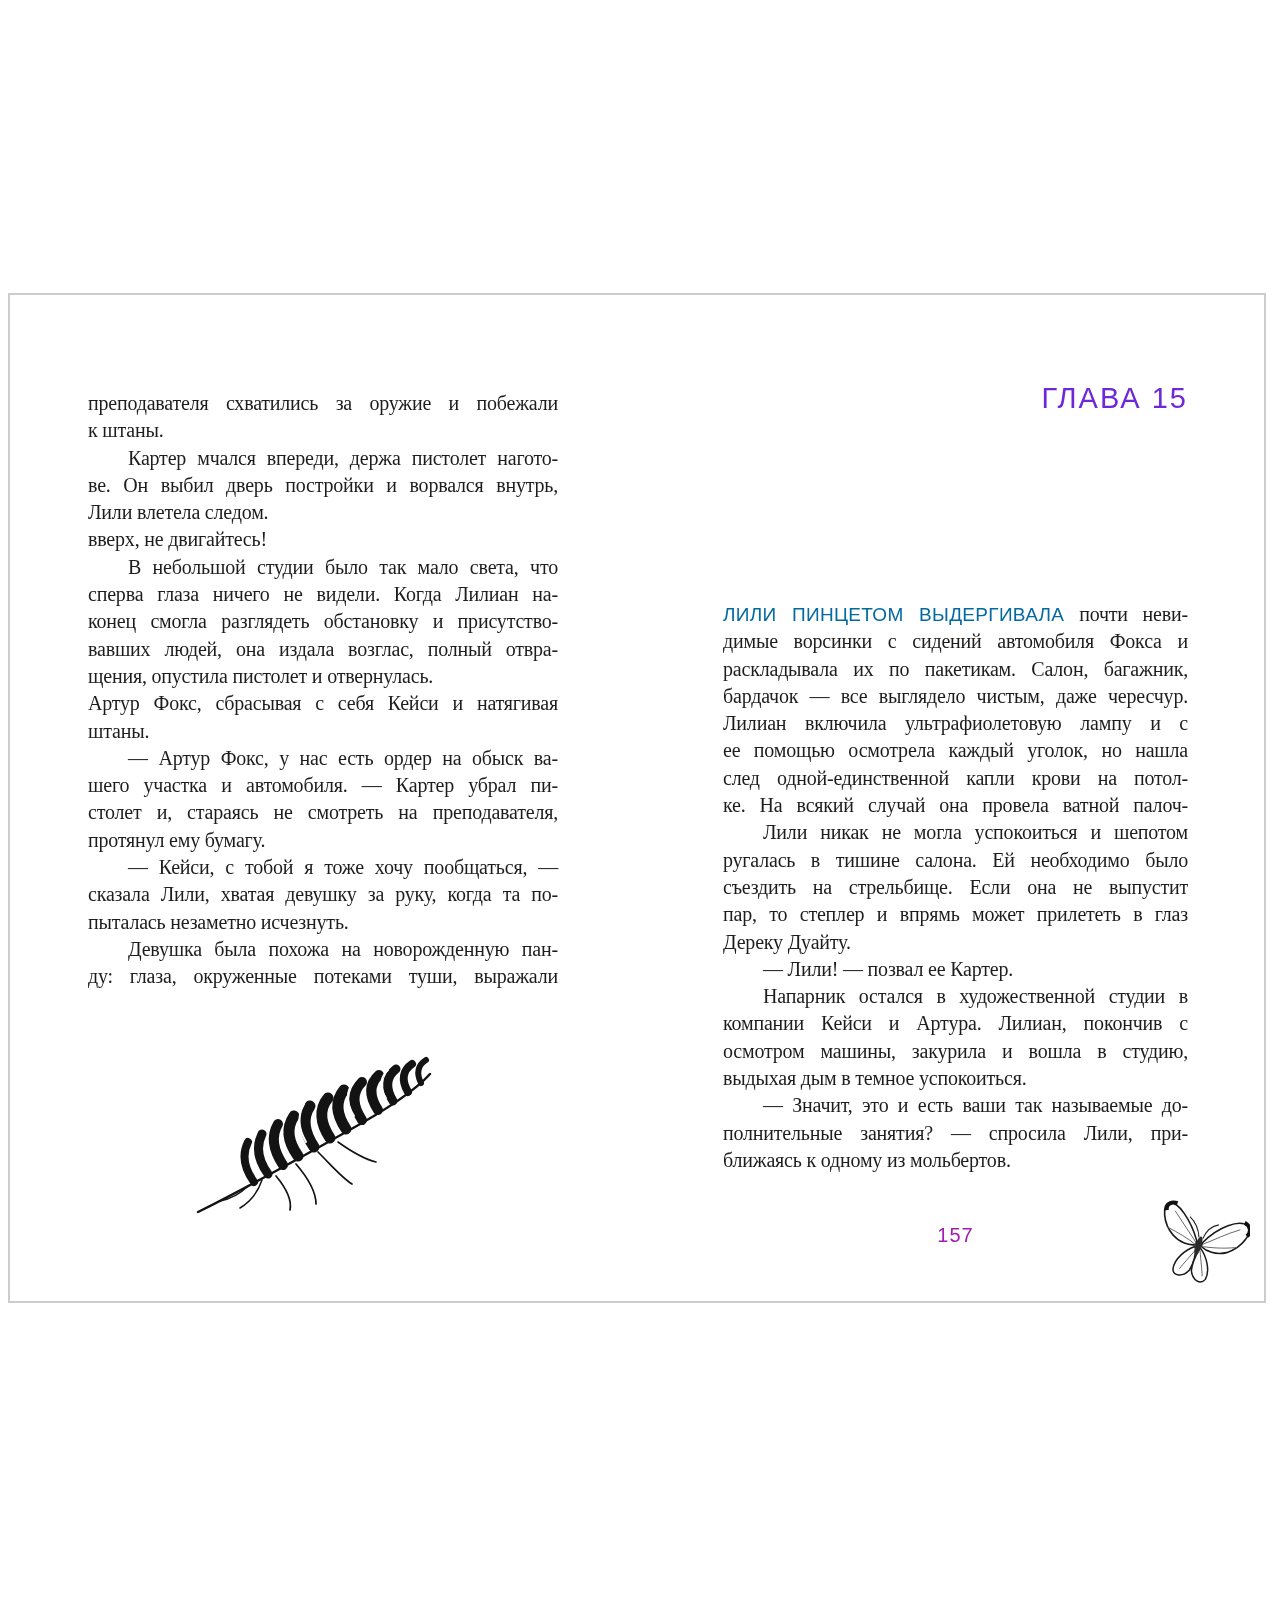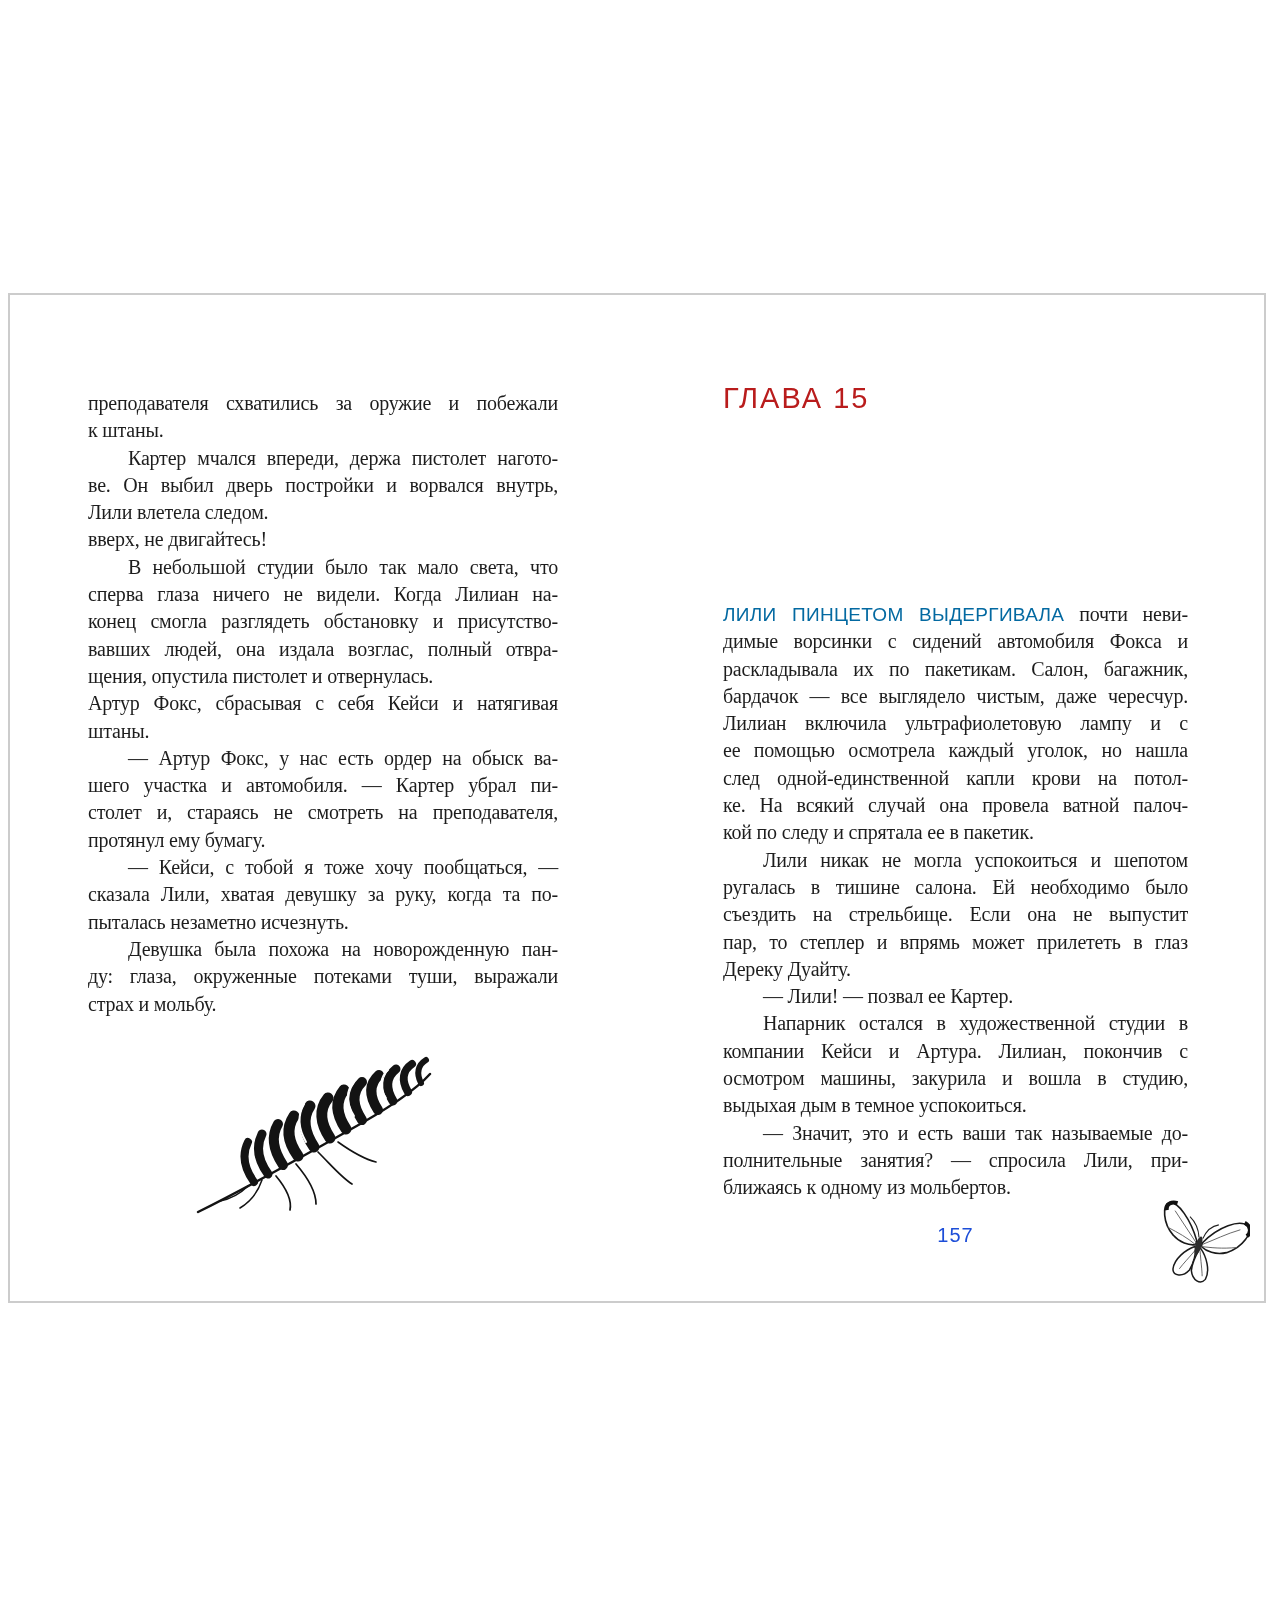--- a/index.html
+++ b/index.html
@@ -17,27 +17,27 @@
   #left-col{left:88px;top:390px;width:470px;}
   #right-col{left:723px;top:601px;width:465px;}
   .line{text-align:justify;text-align-last:justify;}
   .line.end{text-align-last:left;}
   .line.indent{text-indent:40px;}
   .lead{
     font-family:"Liberation Sans", sans-serif;font-size:19px;letter-spacing:.3px;
     color:#0369a1;
   }
   .chapter-title{
-    position:absolute;left:723px;top:382px;width:465px;text-align:left;
+    position:absolute;left:723px;top:382px;width:465px;text-align:right;
     font-family:"Liberation Sans", sans-serif;font-size:29px;letter-spacing:2px;
-    color:#b91c1c;
+    color:#6d28d9;
   }
   .page-number{
     position:absolute;left:723px;top:1224px;width:465px;text-align:center;
-    font-family:"Liberation Sans", sans-serif;font-size:20px;color:#1d4ed8;
+    font-family:"Liberation Sans", sans-serif;font-size:20px;color:#a21caf;
     letter-spacing:1px;
   }
   .illust{position:absolute;}
   #feather{left:188px;top:1046px;width:250px;height:175px;}
   #butterfly{left:1150px;top:1192px;width:100px;height:100px;}
 </style>
 </head>
 <body>
 
 <div class="spread"></div>
@@ -60,32 +60,30 @@
     <div class="line end">штаны.</div>
     <div class="line indent">— Артур Фокс, у нас есть ордер на обыск ва-</div>
     <div class="line">шего участка и автомобиля. — Картер убрал пи-</div>
     <div class="line">столет и, стараясь не смотреть на преподавателя,</div>
     <div class="line end">протянул ему бумагу.</div>
     <div class="line indent">— Кейси, с тобой я тоже хочу пообщаться, —</div>
     <div class="line">сказала Лили, хватая девушку за руку, когда та по-</div>
     <div class="line end">пыталась незаметно исчезнуть.</div>
     <div class="line indent">Девушка была похожа на новорожденную пан-</div>
     <div class="line">ду: глаза, окруженные потеками туши, выражали</div>
-    <div class="line end">страх и мольбу.</div>
   </div>
 <div class="col" id="right-col">
     <div class="line"><span class="lead">ЛИЛИ ПИНЦЕТОМ ВЫДЕРГИВАЛА</span> почти неви-</div>
     <div class="line">димые ворсинки с сидений автомобиля Фокса и</div>
     <div class="line">раскладывала их по пакетикам. Салон, багажник,</div>
     <div class="line">бардачок — все выглядело чистым, даже чересчур.</div>
     <div class="line">Лилиан включила ультрафиолетовую лампу и с</div>
     <div class="line">ее помощью осмотрела каждый уголок, но нашла</div>
     <div class="line">след одной-единственной капли крови на потол-</div>
     <div class="line">ке. На всякий случай она провела ватной палоч-</div>
-    <div class="line end">кой по следу и спрятала ее в пакетик.</div>
     <div class="line indent">Лили никак не могла успокоиться и шепотом</div>
     <div class="line">ругалась в тишине салона. Ей необходимо было</div>
     <div class="line">съездить на стрельбище. Если она не выпустит</div>
     <div class="line">пар, то степлер и впрямь может прилететь в глаз</div>
     <div class="line end">Дереку Дуайту.</div>
     <div class="line indent end">— Лили! — позвал ее Картер.</div>
     <div class="line indent">Напарник остался в художественной студии в</div>
     <div class="line">компании Кейси и Артура. Лилиан, покончив с</div>
     <div class="line">осмотром машины, закурила и вошла в студию,</div>
     <div class="line end">выдыхая дым в темное успокоиться.</div>

